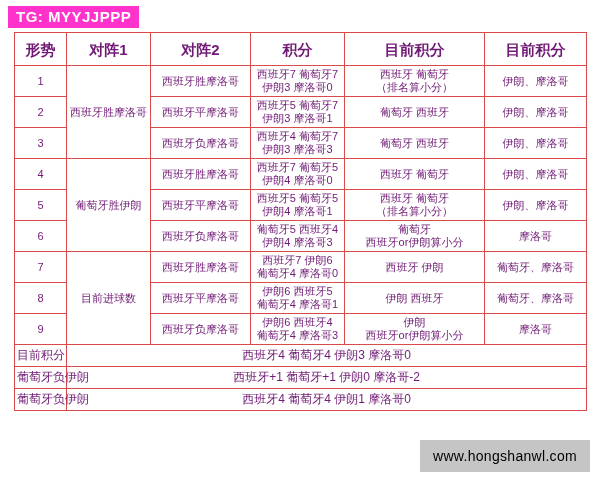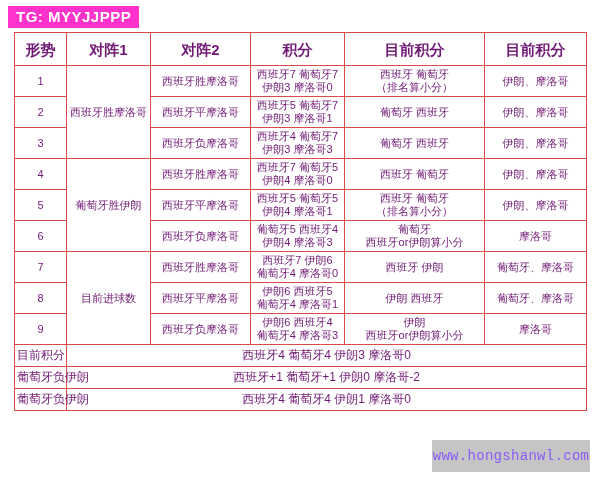--- a/index.html
+++ b/index.html
@@ -94,30 +94,29 @@
   td.sumlabel {
     text-align: left;
     padding-left: 3px;
     font-size: 12px;
     white-space: nowrap;
   }
   .watermark {
     position: absolute;
     right: 10px;
     bottom: 8px;
-    width: 158px;
+    width: 170px;
     height: 32px;
     background: rgba(150,150,150,0.55);
-    color: #8b5cf6;
+    color: #000000;
     font-size: 14px;
     display: flex;
     align-items: center;
     justify-content: center;
     letter-spacing: 0.3px;
-    font-family: Liberation Mono, monospace;
   }
 </style>
 </head>
 <body>
 
 <div class="tag-bar">TG: MYYJJPPP</div>
 
 <div class="table-wrap">
   <table class="main">
     <colgroup>

